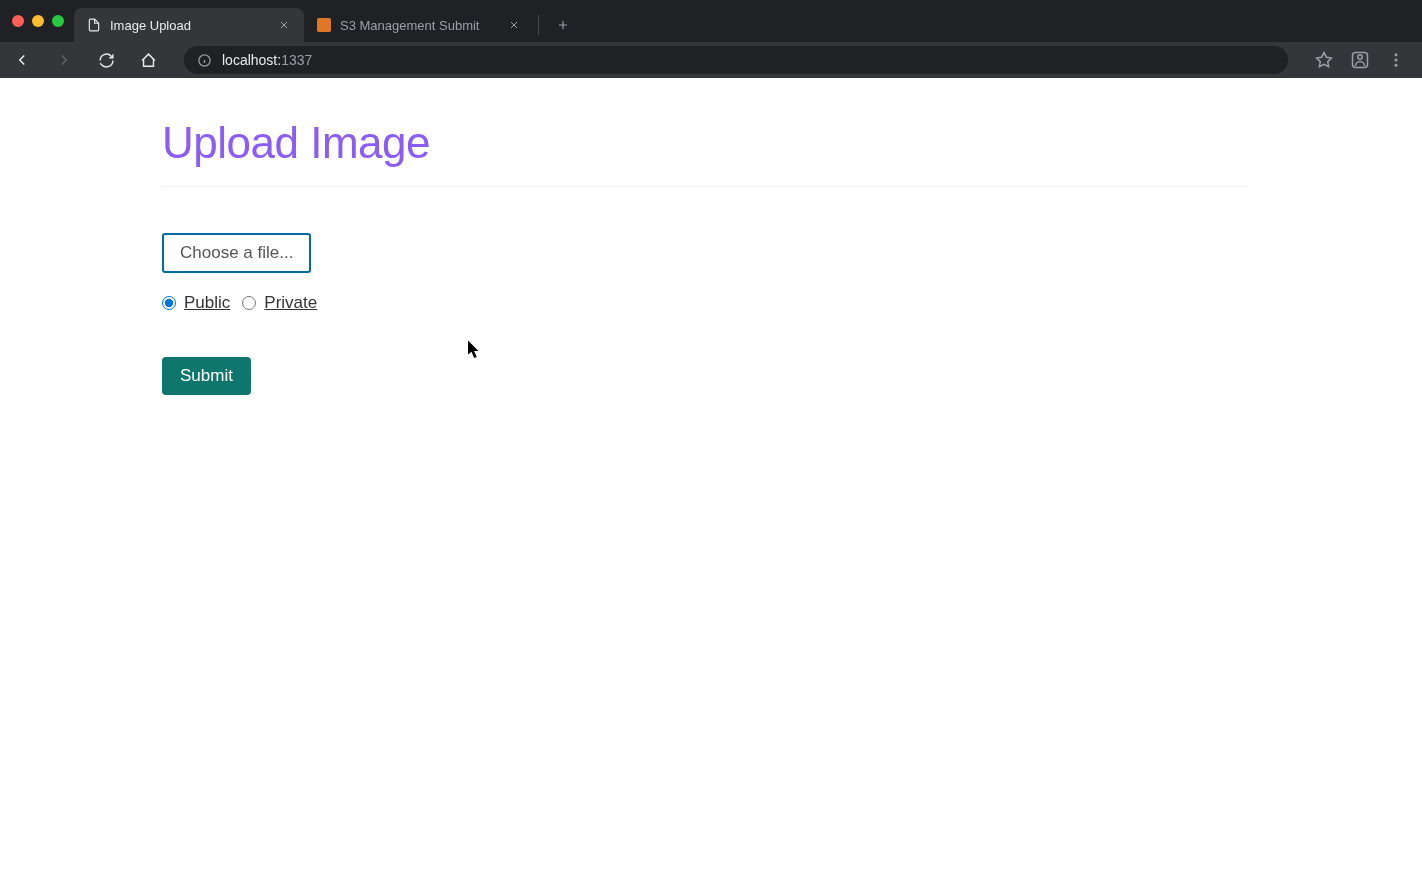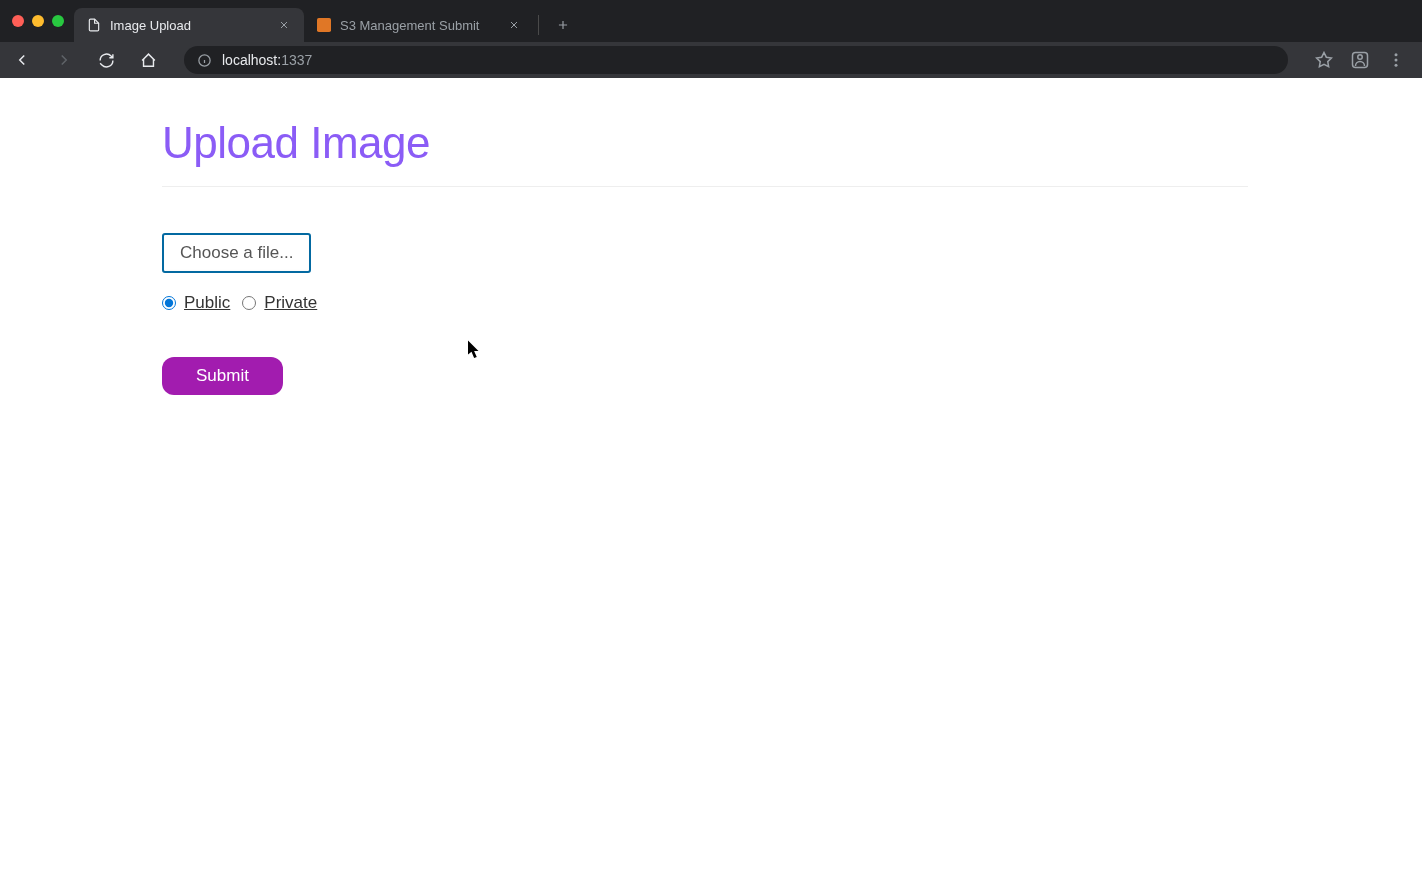--- a/index.html
+++ b/index.html
@@ -209,25 +209,25 @@
       accent-color: #0275d8;
       margin-right: 4px;
       cursor: pointer;
     }
     .radio-row label {
       margin-right: 8px;
       cursor: pointer;
     }
     .submit-btn {
       margin-top: 44px;
-      background: #a21caf;
+      background: #0f766e;
       color: #fff;
       border: none;
-      border-radius: 12px;
-      padding: 9px 34px;
+      border-radius: 4px;
+      padding: 9px 18px;
       font-size: 17px;
       cursor: pointer;
     }
     .cursor {
       position: absolute;
       left: 468px;
       top: 340px;
       width: 14px;
       height: 20px;
       pointer-events: none;

